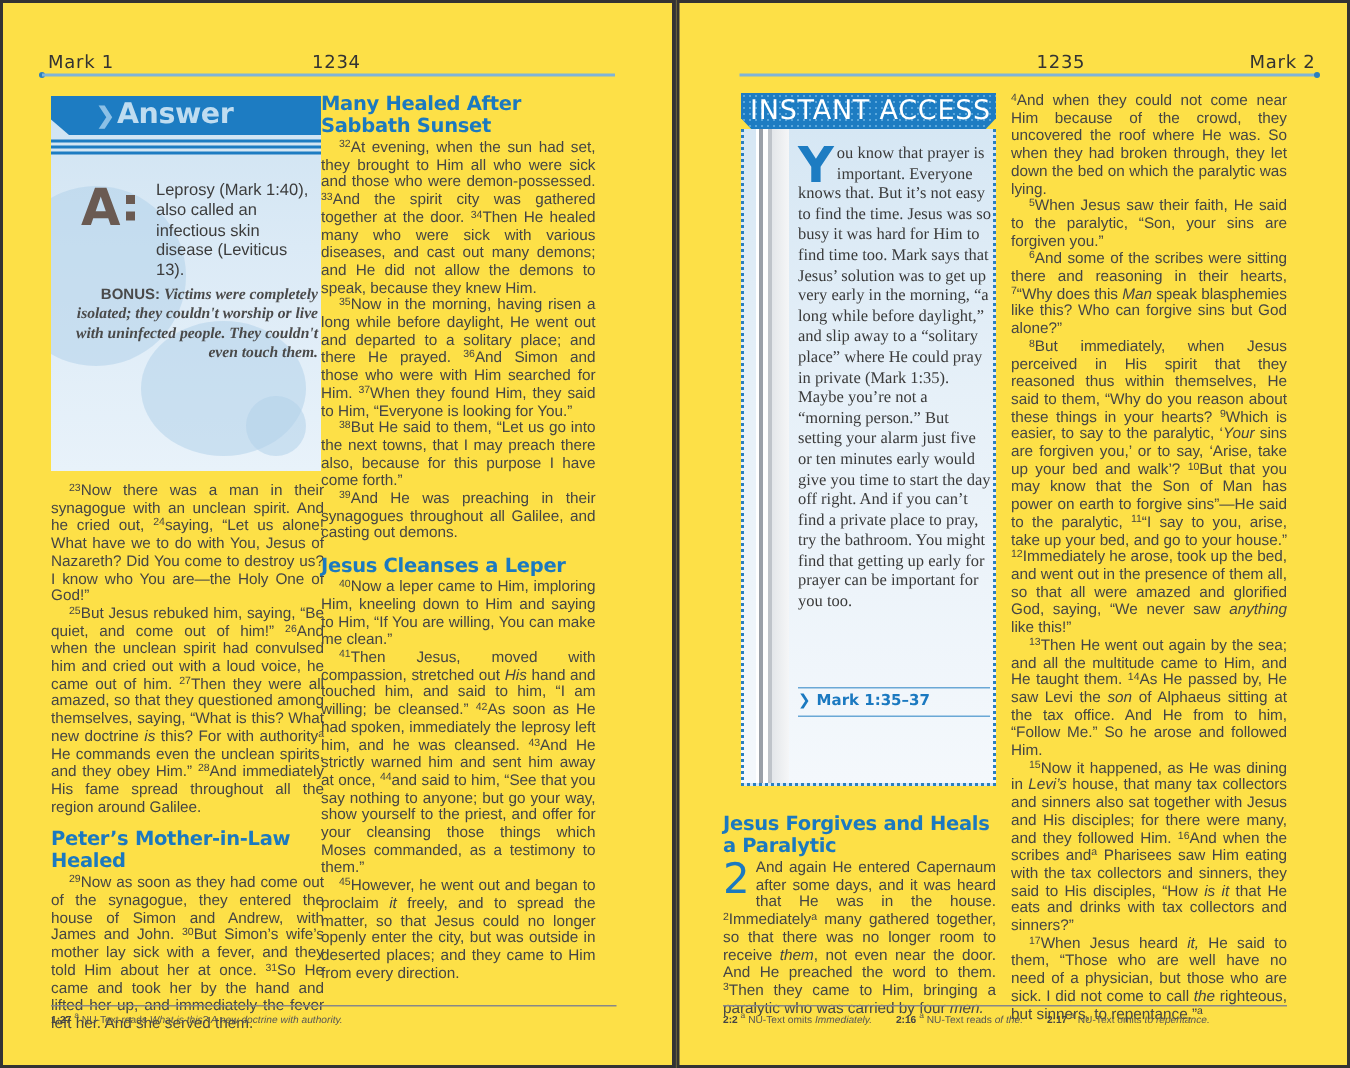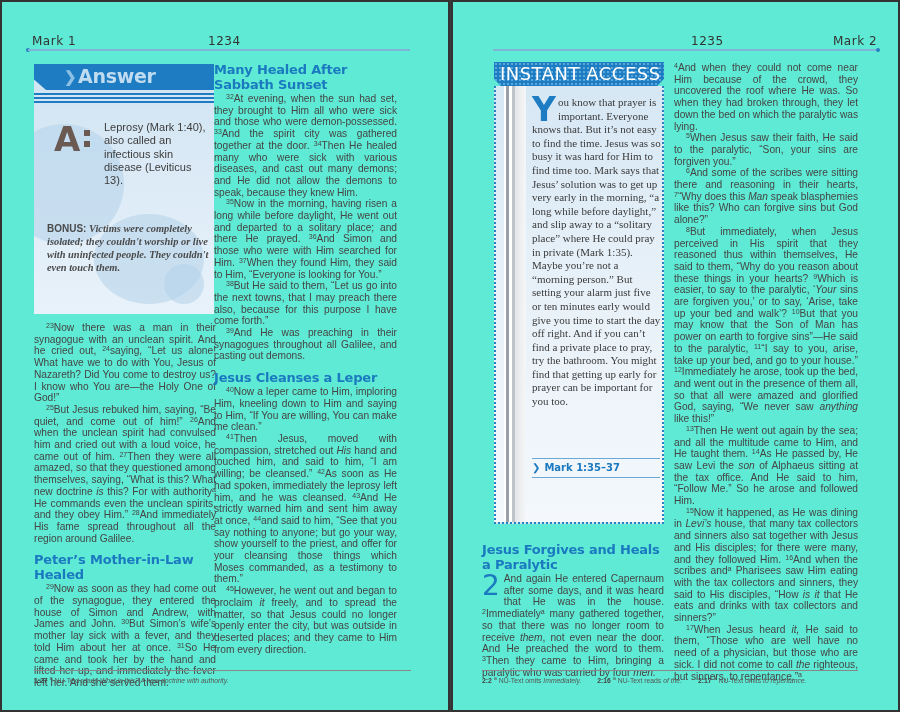--- a/index.html
+++ b/index.html
@@ -1,19 +1,19 @@
 <!DOCTYPE html>
 <html><head>
 <meta charset="utf-8">
 <style>
   * { box-sizing: border-box; margin: 0; padding: 0; }
   html, body { width: 900px; height: 712px; overflow: hidden; background: #3a3a3a; }
   body { position: relative; font-family: "Liberation Sans", sans-serif; color: #444; }
 
-  .page { position: absolute; top: 0; height: 712px; background: #5eead4; border: 2px solid #333; }
+  .page { position: absolute; top: 0; height: 712px; background: #fde047; border: 2px solid #333; }
   .page-left { left: 0; width: 450px; }
   .page-right { left: 451px; width: 449px; }
 
   .running-head { position: absolute; top: 32px; height: 18px; font-family: "DejaVu Sans", sans-serif; font-size: 12px; color: #333; letter-spacing: 0.5px; }
   .rh-rule { position: absolute; top: 47px; height: 2px; background: #7fb4d8; }
   .rh-dot { position: absolute; top: 46px; width: 4px; height: 4px; border-radius: 50%; background: #2a7fc0; }
 
   
   .col { position: absolute; font-size: 10.2px; line-height: 11.7px; text-align: justify; color: #454545; }
   .col p { text-indent: 12px; }
@@ -34,21 +34,21 @@
   .answer-header { position: absolute; left: 0; top: 0; width: 180px; height: 26px; background: #1d7cc2; clip-path: polygon(0 0, 100% 0, 100% 100%, 12px 100%, 0 60%); }
   .answer-title { position: absolute; left: 44px; top: 1px; font-family: "DejaVu Sans", sans-serif; font-weight: bold; font-size: 19px; color: #bfdcf0; letter-spacing: -0.3px; }
   .answer-chevron { position: absolute; left: 30px; top: 4px; color: #8cc0e6; font-size: 15px; font-weight: bold; }
   .answer-stripes { position: absolute; left: 0; top: 29px; width: 180px; height: 10px; }
   .answer-stripes div { height: 2px; background: #1d7cc2; margin-bottom: 2px; }
   .blob { position: absolute; border-radius: 50%; background: #b3d2ea; opacity: 0.55; }
   .answer-A { position: absolute; left: 20px; top: 58px; font-family: "DejaVu Sans", sans-serif; font-weight: bold; font-size: 34px; line-height: 34px; color: #6a5a52; letter-spacing: -2px; }
   .answer-colon { position: absolute; left: 50px; top: 66px; width: 6px; }
   .answer-colon div { width: 6px; height: 6px; background: #6a5a52; margin-bottom: 5px; }
   .answer-text { position: absolute; left: 70px; top: 57px; width: 108px; font-size: 11px; line-height: 13.3px; color: #3c3c3c; }
-  .bonus { position: absolute; left: 13px; top: 158px; width: 165px; font-family: "Liberation Serif", serif; font-size: 10.4px; line-height: 13px; color: #4a4a4a; }
+  .bonus { position: absolute; left: 13px; top: 126px; width: 165px; font-family: "Liberation Serif", serif; font-size: 10.4px; line-height: 13px; color: #4a4a4a; text-align: right; }
   .bonus-label { font-family: "Liberation Sans", sans-serif; font-weight: bold; font-style: normal; font-size: 10px; color: #4a4a4a; }
   .bonus-text { font-style: italic; font-weight: bold; }
 
   
   .ia-box { position: absolute; left: 494px; top: 62px; width: 170px; height: 462px; }
   .ia-header { position: absolute; left: 0; top: 0; width: 170px; height: 24px; background: #1d7cc2; background-image: radial-gradient(#5aa7dc 1px, transparent 1px); background-size: 4px 4px; clip-path: polygon(0 0, 100% 0, 100% 70%, 96% 100%, 4% 100%, 0 70%); }
   .ia-title { position: absolute; left: 6px; top: 1px; font-family: "DejaVu Sans", sans-serif; font-size: 18px; color: #fff; letter-spacing: 0.5px; }
   .ia-border { position: absolute; left: 0; top: 24px; width: 170px; height: 438px; border-left: 2px dotted #2a7fc0; border-right: 2px dotted #2a7fc0; border-bottom: 2px dotted #2a7fc0; background: linear-gradient(180deg, #d6e7f4 0%, #e6f0f8 40%, #f4f8fc 100%); }
   .ia-bars { position: absolute; left: 8px; top: 0; width: 22px; height: 436px; background: linear-gradient(90deg, #fff 0, #fff 2px, #9aa0a8 2px, #9aa0a8 5px, #fff 5px, #fff 8px, #bfc4ca 8px, #bfc4ca 11px, #e4e7ea 11px, #f5f6f7 22px); }
   .ia-text { position: absolute; left: 36px; top: 10px; width: 130px; font-family: "Liberation Serif", serif; font-size: 11px; line-height: 13.6px; color: #3a3a3a; }
@@ -125,21 +125,21 @@
   <div class="col" style="left:29px; top:540px; width:182px;">
     <div class="heading first">Jesus Forgives and Heals a Paralytic</div>
     <p class="noindent"><span class="dropcap-2">2</span><span>And again He entered Capernaum after some days, and it was heard that He was in the house. </span><sup>2</sup><span>Immediately</span><sup>a</sup><span> many gathered together, so that there was no longer room to receive </span><em>them</em><span>, not even near the door. And He preached the word to them. </span><sup>3</sup><span>Then they came to Him, bringing a paralytic who was carried by four </span><em>men.</em></p>
   </div>
 
   <div class="col" style="left:221px; top:60px; width:184px;">
     <p class="noindent"><sup>4</sup><span>And when they could not come near Him because of the crowd, they uncovered the roof where He was. So when they had broken through, they let down the bed on which the paralytic was lying.</span></p>
     <p><sup>5</sup><span>When Jesus saw their faith, He said to the paralytic, “Son, your sins are forgiven you.”</span></p>
     <p><sup>6</sup><span>And some of the scribes were sitting there and reasoning in their hearts, </span><sup>7</sup><span>“Why does this </span><em>Man</em><span> speak blasphemies like this? Who can forgive sins but God alone?”</span></p>
     <p><sup>8</sup><span>But immediately, when Jesus perceived in His spirit that they reasoned thus within themselves, He said to them, “Why do you reason about these things in your hearts? </span><sup>9</sup><span>Which is easier, to say to the paralytic, ‘</span><em>Your</em><span> sins are forgiven you,’ or to say, ‘Arise, take up your bed and walk’? </span><sup>10</sup><span>But that you may know that the Son of Man has power on earth to forgive sins”—He said to the paralytic, </span><sup>11</sup><span>“I say to you, arise, take up your bed, and go to your house.” </span><sup>12</sup><span>Immediately he arose, took up the bed, and went out in the presence of them all, so that all were amazed and glorified God, saying, “We never saw </span><em>anything</em><span> like this!”</span></p>
-    <p><sup>13</sup><span>Then He went out again by the sea; and all the multitude came to Him, and He taught them. </span><sup>14</sup><span>As He passed by, He saw Levi the </span><em>son</em><span> of Alphaeus sitting at the tax office. And He said to him, “Follow Me.” So he arose and followed Him.</span></p>
+    <p><sup>13</sup><span>Then He went out again by the sea; and all the multitude came to Him, and He taught them. </span><sup>14</sup><span>As He passed by, He saw Levi the </span><em>son</em><span> of Alphaeus sitting at the tax office. And He from to him, “Follow Me.” So he arose and followed Him.</span></p>
     <p><sup>15</sup><span>Now it happened, as He was dining in </span><em>Levi’s</em><span> house, that many tax collectors and sinners also sat together with Jesus and His disciples; for there were many, and they followed Him. </span><sup>16</sup><span>And when the scribes and</span><sup>a</sup><span> Pharisees saw Him eating with the tax collectors and sinners, they said to His disciples, “How </span><em>is it</em><span> that He eats and drinks with tax collectors and sinners?”</span></p>
     <p><sup>17</sup><span>When Jesus heard </span><em>it,</em><span> He said to them, “Those who are well have no need of a physician, but those who are sick. I did not come to call </span><em>the</em><span> righteous, but sinners, to repentance.”</span><sup>a</sup></p>
   </div>
 
   <div class="footnote-rule" style="left:29px; top:668px; width:376px;"></div>
   <div class="footnotes" style="left:29px; top:673px;">
     <span class="fn-item"><b>2:2</b> <sup>a</sup> <span>NU-Text omits </span><i>Immediately.</i></span>
     <span class="fn-item"><b>2:16</b> <sup>a</sup> <span>NU-Text reads </span><i>of the.</i></span>
     <span class="fn-item"><b>2:17</b> <sup>a</sup> <span>NU-Text omits </span><i>to repentance.</i></span>
   </div>

